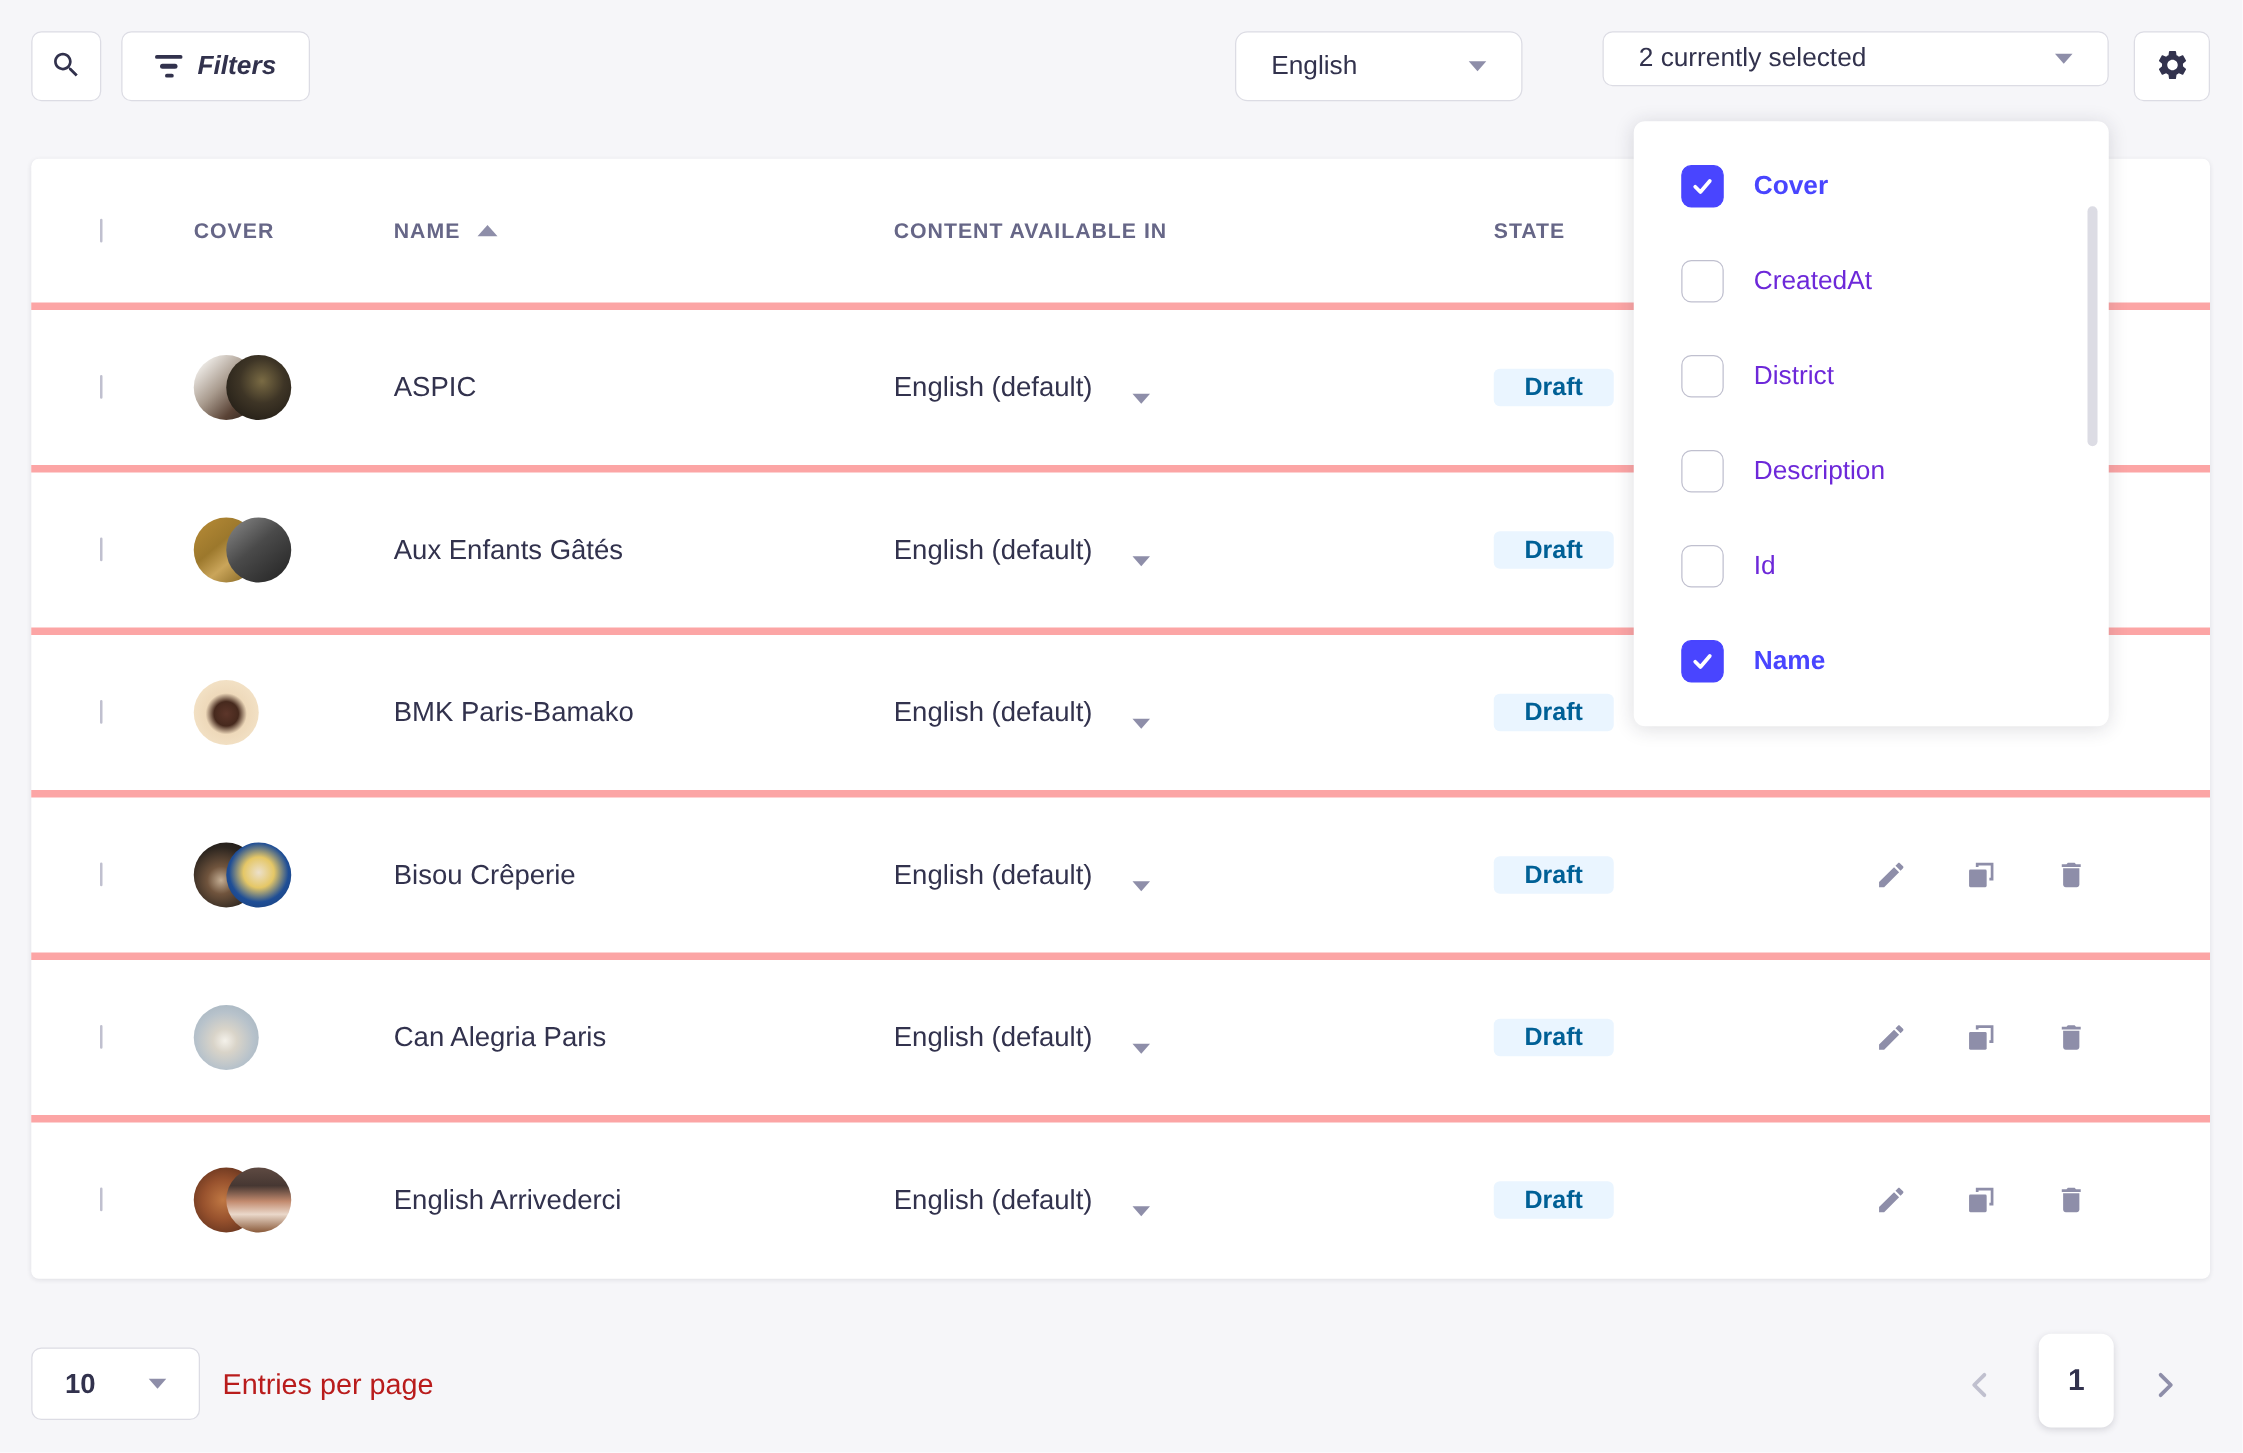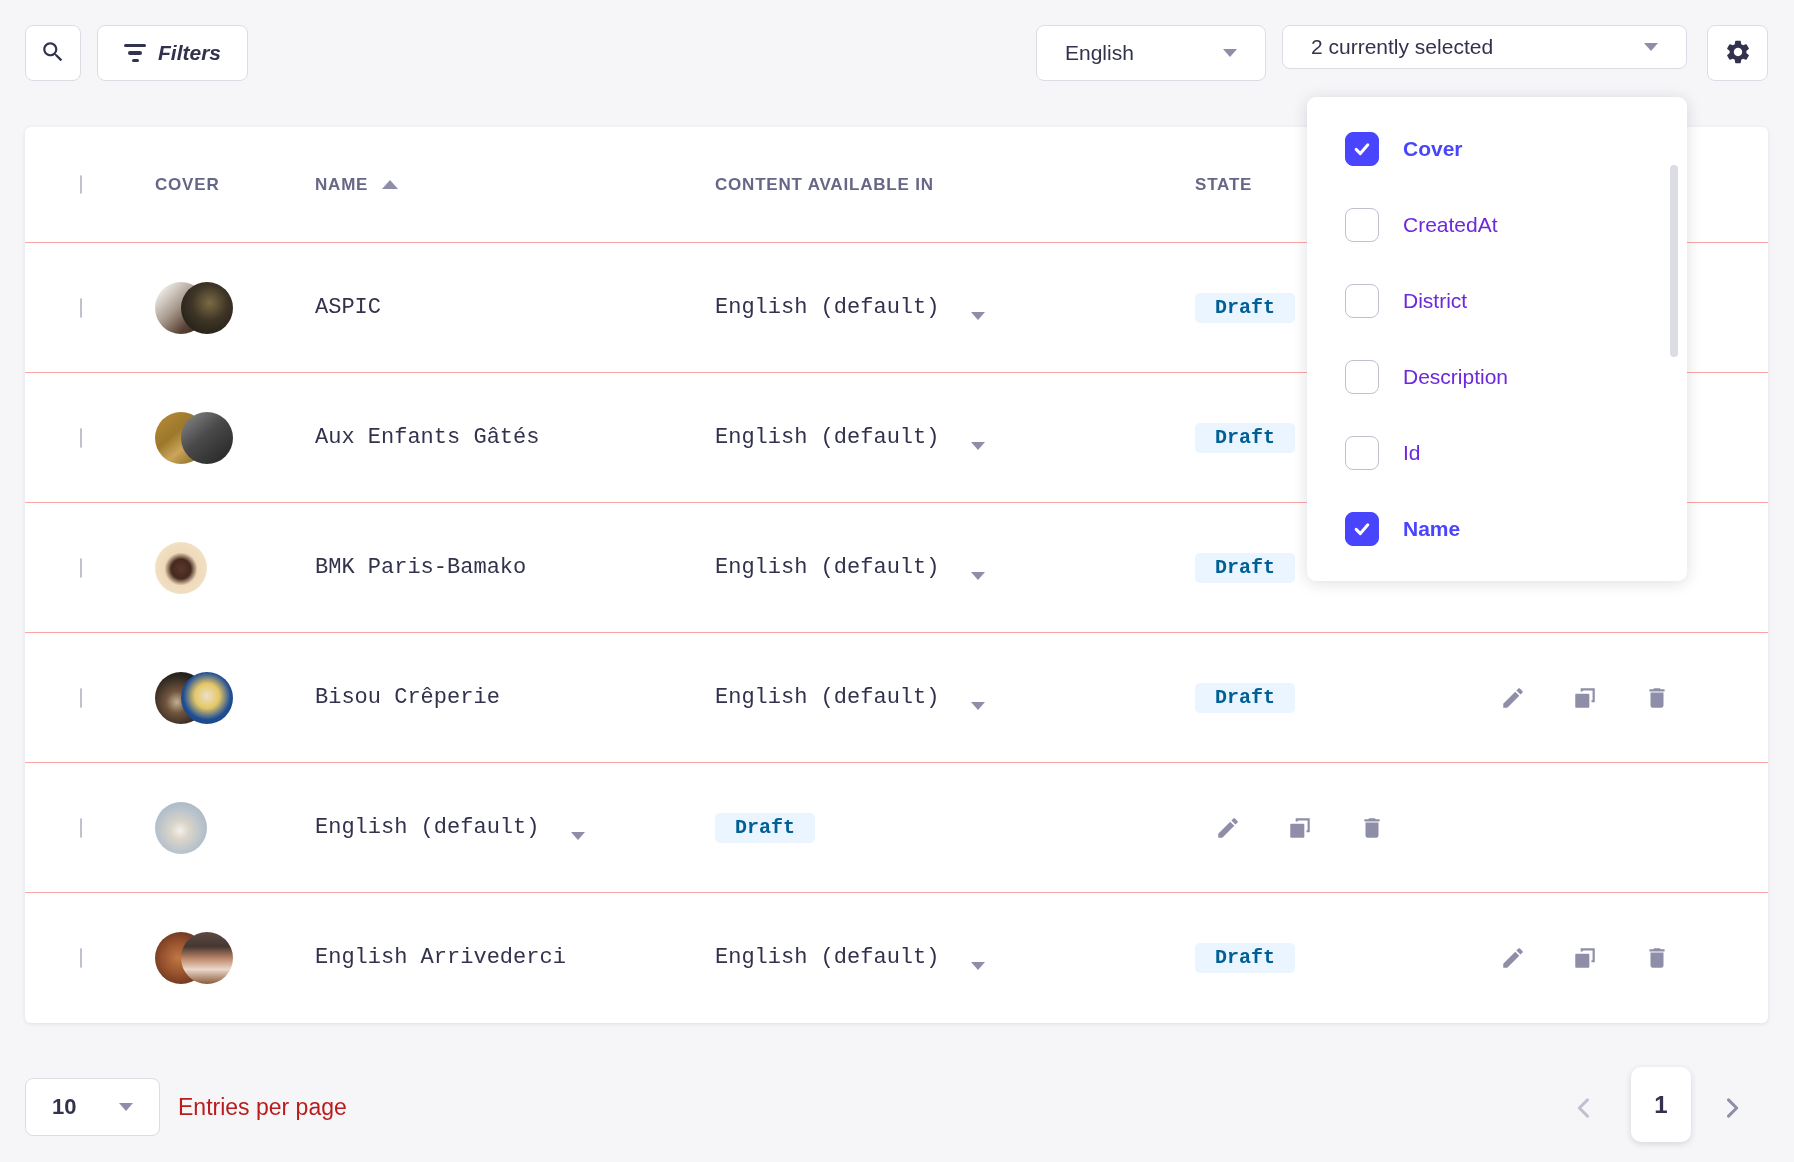--- a/index.html
+++ b/index.html
@@ -16,21 +16,21 @@
     background:#fff;
     border:1px solid #DCDCE4;
     border-radius:8px;
     display:flex; align-items:center;
     cursor:pointer;
     color:#32324D;
   }
   
   .search-btn { left:25px; top:25px; width:56px; height:56px; justify-content:center; }
   .filters-btn { left:97px; top:25px; height:56px; padding:0 26px; gap:12px; font-size:21px; font-weight:700;font-style:italic; }
-  .locale-btn { left:1036px; top:25px; width:230px; height:56px; padding:0 28px; justify-content:space-between; font-size:21px; }
+  .locale-btn { left:988px; top:25px; width:230px; height:56px; padding:0 28px; justify-content:space-between; font-size:21px;border-radius:10px; }
   .columns-btn { left:1282px; top:25px; width:405px; height:44px; padding:0 28px; justify-content:space-between; font-size:21px; }
   .settings-btn { left:1707px; top:25px; width:61px; height:56px; justify-content:center; }
   .caret-down {
     width:0; height:0;
     border-left:7px solid transparent;
     border-right:7px solid transparent;
     border-top:8px solid #8E8EA9;
   }
   .filter-icon { display:flex; flex-direction:column; align-items:center; gap:4px; }
   .filter-icon i { display:block; background:#32324D; height:3.5px; border-radius:2px; }
@@ -53,21 +53,21 @@
   .thead .hlabel {
     font-size:17px; font-weight:700; color:#666687;
     letter-spacing:0.8px; display:flex; align-items:center; gap:14px;
   }
   .sort-asc {
     width:0; height:0; display:inline-block;
     border-left:8px solid transparent;
     border-right:8px solid transparent;
     border-bottom:9px solid #8E8EA9;
   }
-  .row { height:130px; border-top:1px solid #fca5a5; cursor:pointer;font-family:Liberation Mono, monospace; }
+  .row { height:130px; border-top:6px solid #fca5a5; cursor:pointer; }
   .cell-check { padding-left:55px; }
   .checkbox {
     width:31px; height:31px; background:#fff;
     border:1.5px solid #C0C0CF; border-radius:7px; cursor:pointer;
   }
   .avatars { display:flex; align-items:center; }
   .avatar { width:52px; height:52px; border-radius:50%; flex:0 0 auto; }
   .avatar + .avatar { margin-left:-26px; }
   .av-aspic1 { background:linear-gradient(135deg,#e9e5e0 15%,#a89a8d 45%,#5a4336 72%,#27201a 100%); }
   .av-aspic2 { background:radial-gradient(circle at 55% 40%,#7a6b44 0%,#3e3526 42%,#191511 100%); }
@@ -287,20 +287,21 @@
             <path d="M6 19c0 1.1.9 2 2 2h8c1.1 0 2-.9 2-2V7H6v12zM19 4h-3.5l-1-1h-5l-1 1H5v2h14V4z"></path>
           </svg></button>
     </div>
   </div>
 
   <div class="trow row">
     <div class="cell-check"><span class="checkbox"></span></div>
     <div class="avatars">
         <span class="avatar av-can"></span>
       </div>
+    <div class="name-text">Can Alegria Paris</div>
     <div class="locale-cell">
         <span>English (default)</span>
         <span class="caret-down"></span>
       </div>
     <div><span class="badge">Draft</span></div>
     <div class="actions">
       <button class="icon-btn"><svg viewBox="0 0 24 24">
             <path d="M3 17.25V21h3.75L17.81 9.94l-3.75-3.75L3 17.25zM20.71 7.04c.39-.39.39-1.02 0-1.41l-2.34-2.34c-.39-.39-1.02-.39-1.41 0l-1.83 1.83 3.75 3.75 1.83-1.83z"></path>
           </svg></button>
       <button class="icon-btn"><svg viewBox="0 0 24 24">

